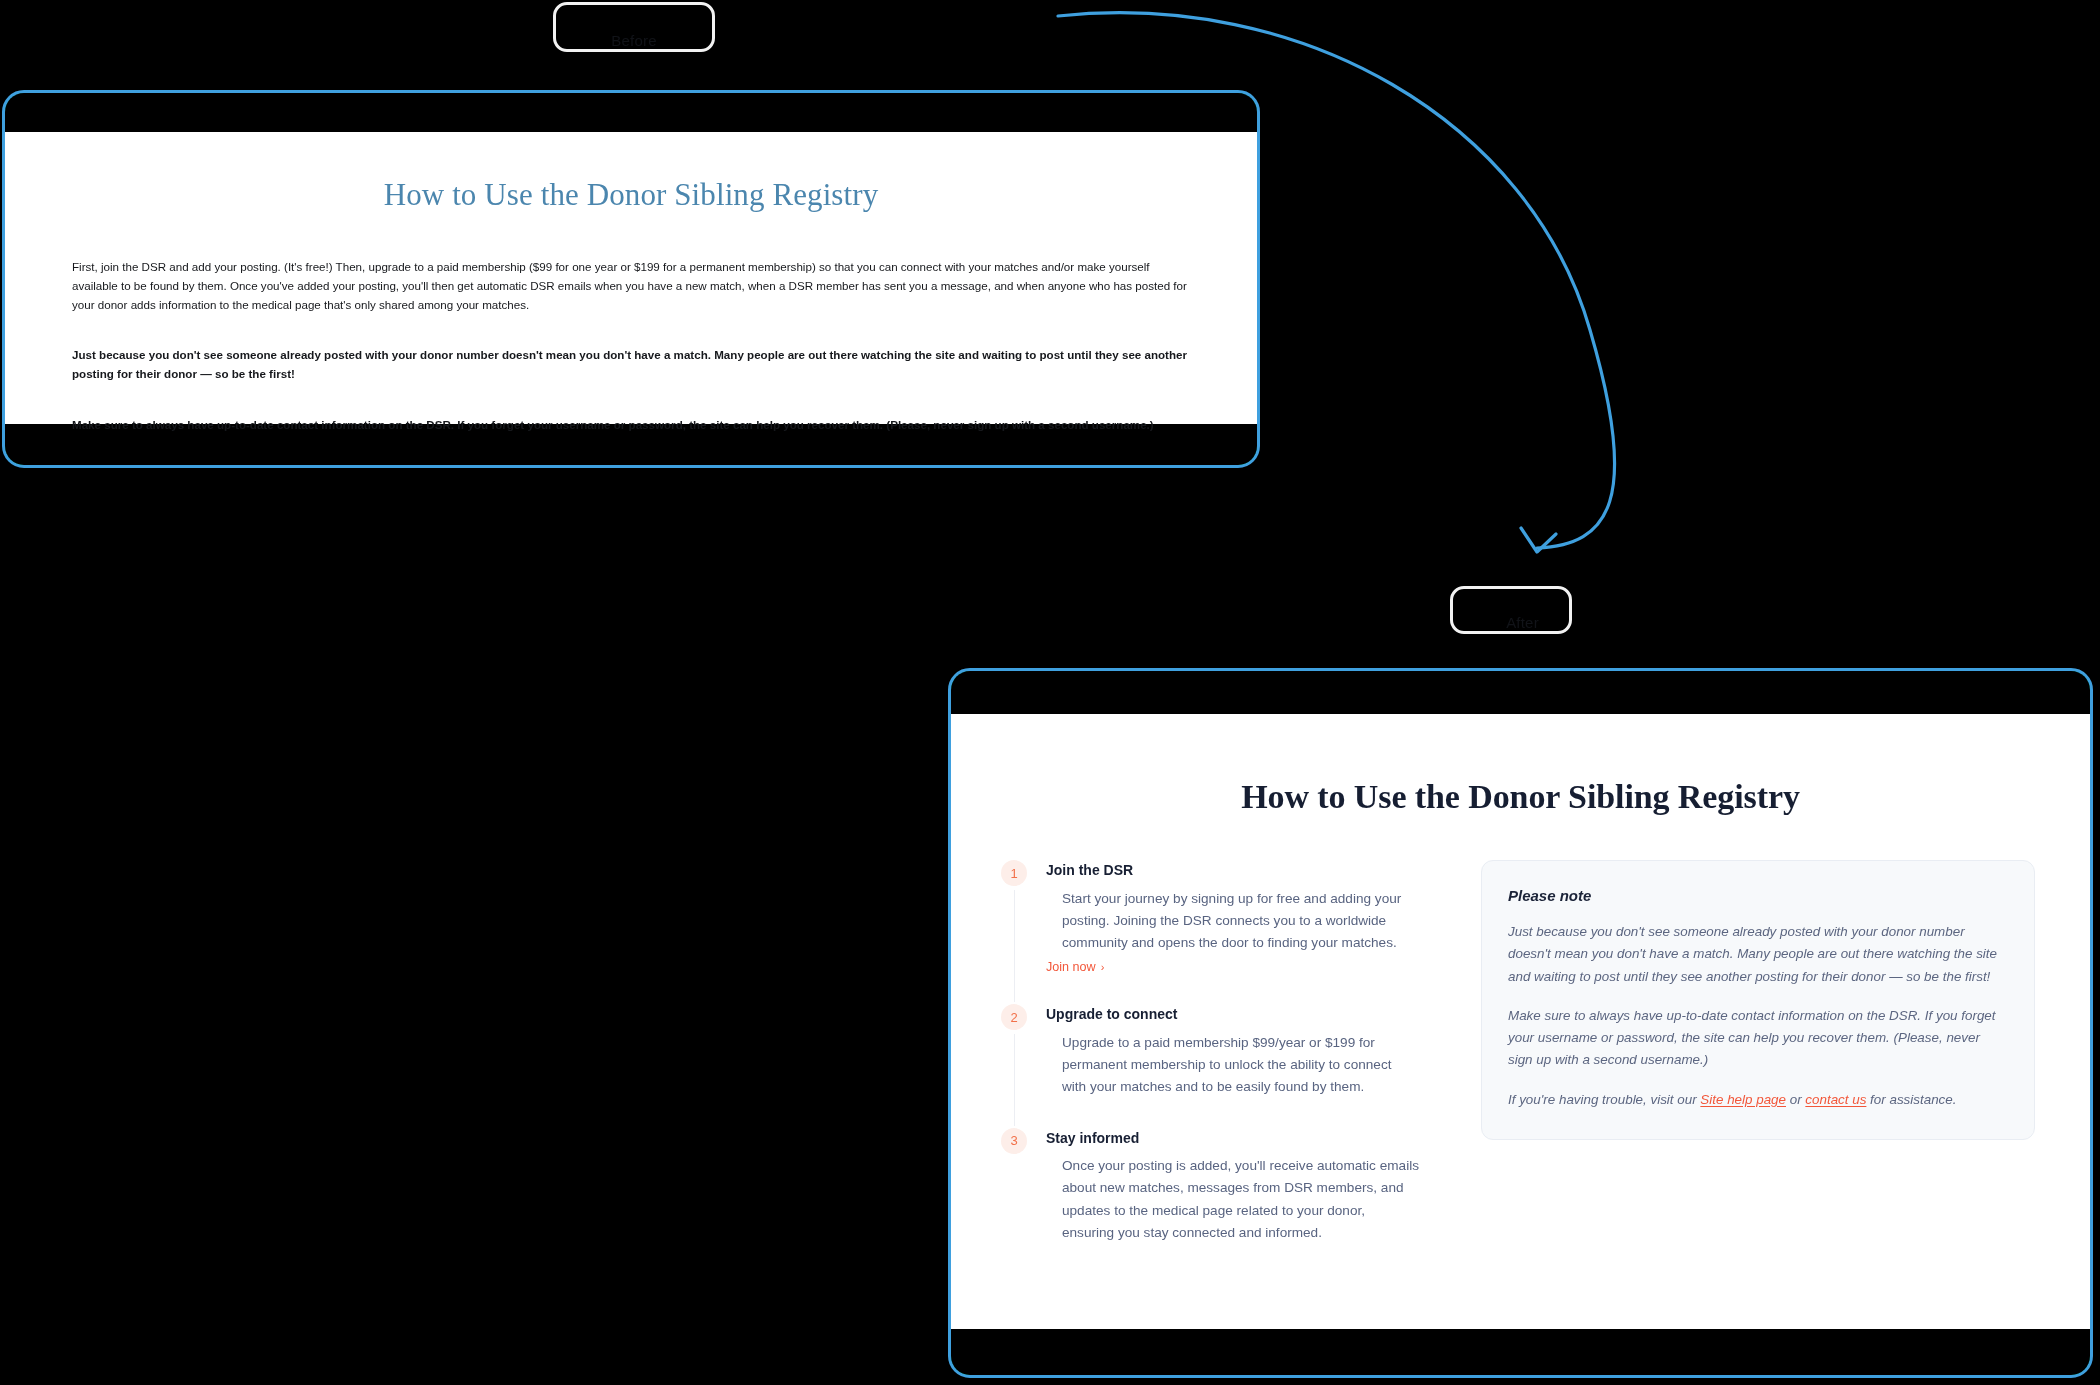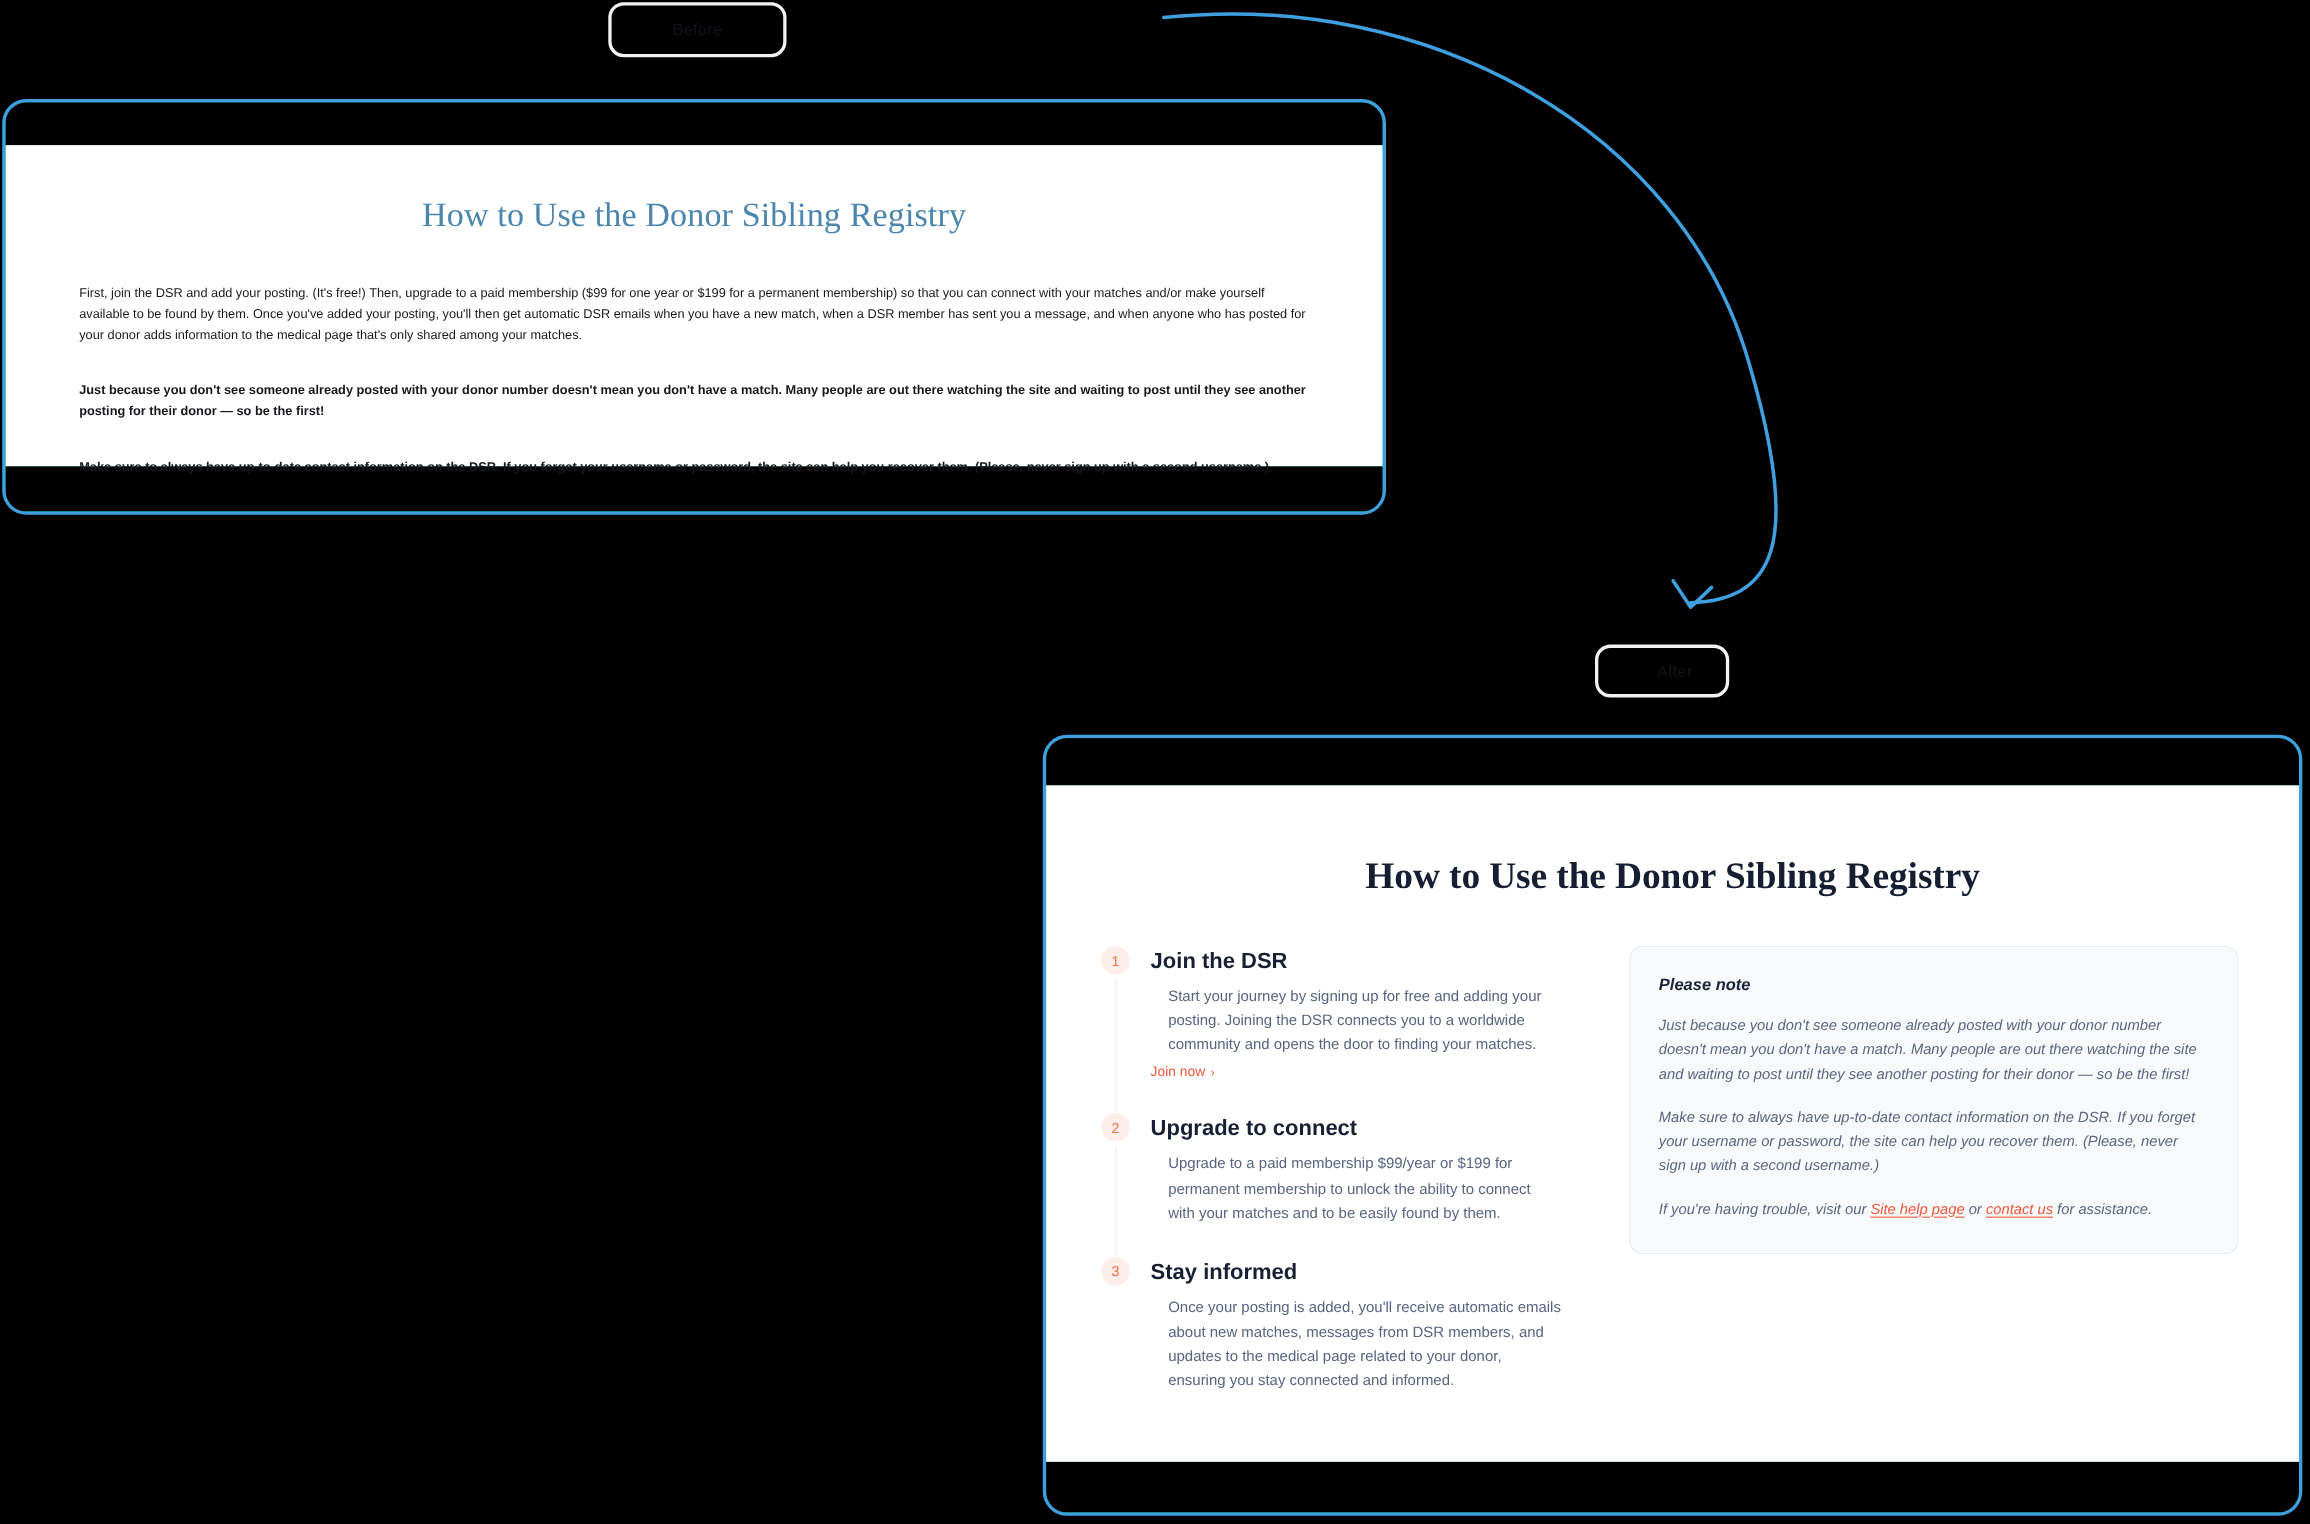--- a/index.html
+++ b/index.html
@@ -29,21 +29,21 @@
     pointer-events: none;
   }
 
   
   .pill {
     position: absolute;
     border: 3px solid #f2f2f2;
     border-radius: 14px;
     background: #000000;
     display: flex;
-    align-items: center;
+    align-items: flex-end;
     justify-content: center;
     color: #111318;
     font-size: 15px;
     letter-spacing: .2px;
     box-sizing: border-box;
   }
   .pill-before { left: 553px; top: 2px; width: 162px; height: 50px; }
   .pill-after  { left: 1450px; top: 586px; width: 122px; height: 48px; padding-left: 23px; }
 
   
@@ -164,21 +164,21 @@
     left: 12.5px;
     top: 30px;
     bottom: 2px;
     width: 1.5px;
     background: #eceef3;
   }
   .step:last-child .step-rail { display: none; }
   .step-title {
     margin: 0;
     color: #171f33;
-    font-size: 20px;
+    font-size: 14px;
     font-weight: 700;
     line-height: 1.2;
     padding-top: 2px;
   }
   .step-desc {
     margin: 9px 0 0 16px;
     color: #596481;
     font-size: 13.6px;
     line-height: 1.63;
   }

